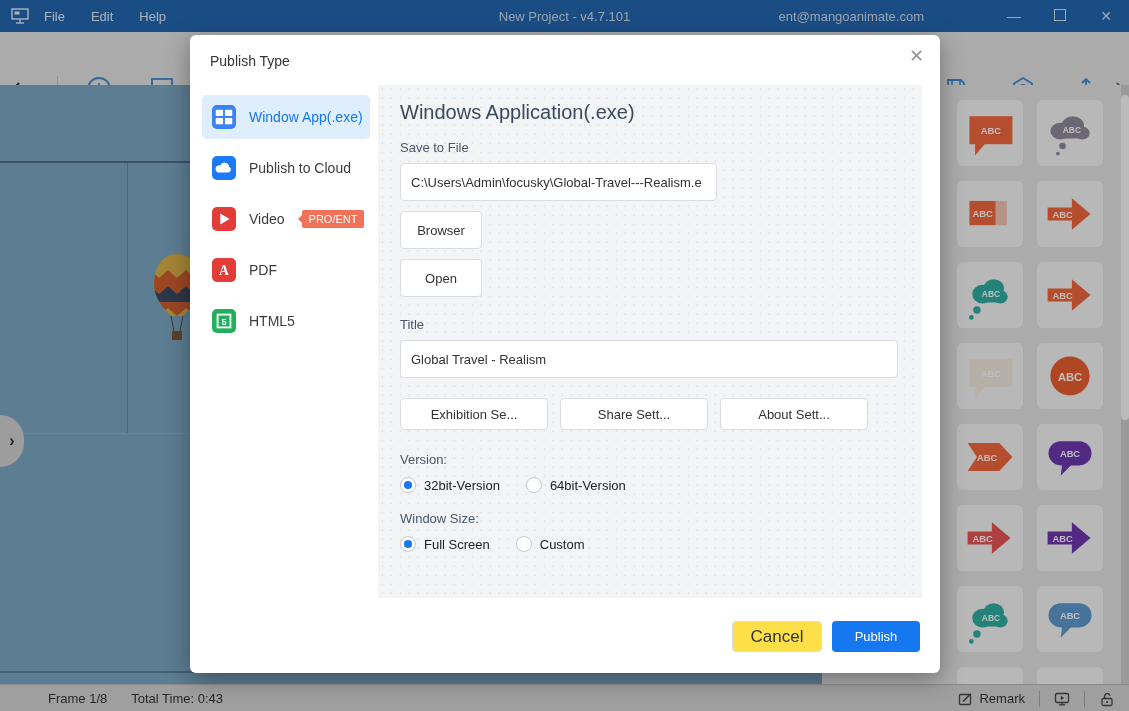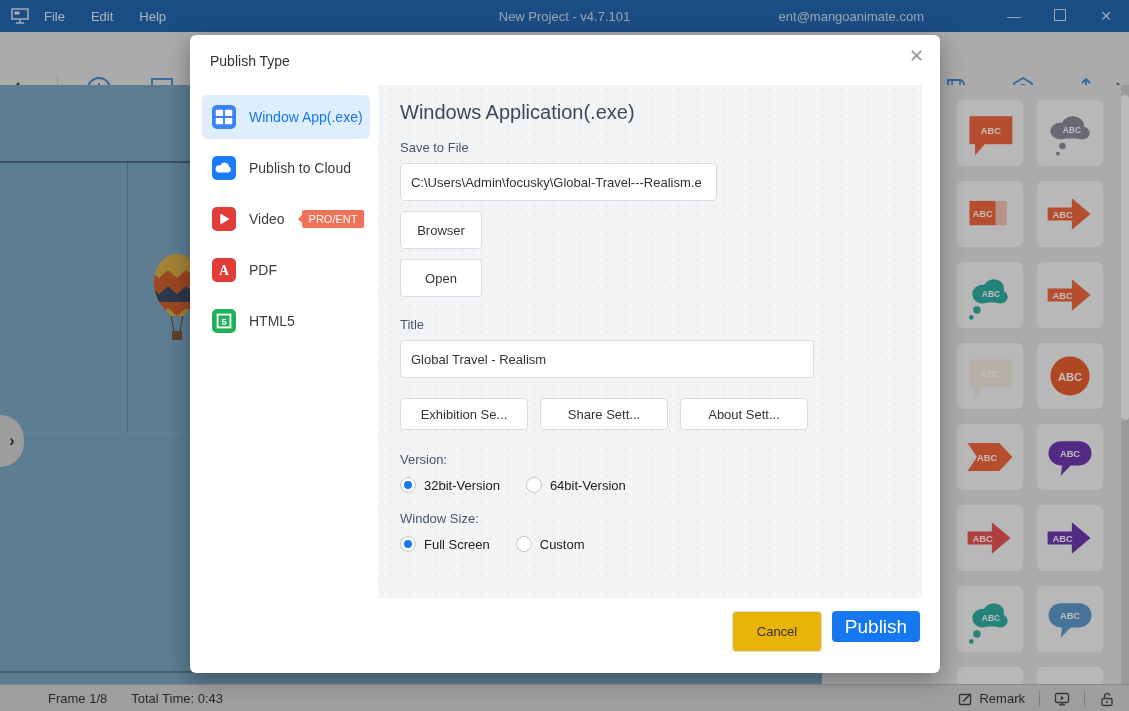--- a/index.html
+++ b/index.html
@@ -58,36 +58,36 @@
          border:5px solid transparent;border-right-color:#f07258;border-left-width:2px;}
   .m-content{position:absolute;left:188px;top:50px;width:544px;height:513px;background:#f3f4f6;
              background-image:radial-gradient(circle,#e4e7ea 1px,transparent 1px);
              background-size:9px 9px;box-sizing:border-box;padding:16px 22px;}
   .m-content h1{margin:0 0 16px 0;font-size:20px;font-weight:400;color:#3a4a5e;}
   .flabel{color:#47566a;margin-bottom:8px;}
   .frow{display:flex;gap:10px;margin-bottom:20px;flex-direction:column;}
   .tinput{box-sizing:border-box;height:38px;border:1px solid #d9dde2;border-radius:4px;
           background:#fff;padding:0 10px;font-size:13px;color:#333;font-family:"Liberation Sans",sans-serif;}
   .path-input{width:317px;}
-  .title-input{width:414px;}
+  .title-input{width:498px;}
   .btn{box-sizing:border-box;height:38px;background:#fff;border:1px solid #d9dde2;border-radius:4px;
        font-size:13px;color:#333;cursor:pointer;font-family:"Liberation Sans",sans-serif;}
   .btn.small{width:82px;}
-  .set-btn{width:128px;height:32px;margin-right:12px;}
+  .set-btn{width:148px;height:32px;margin-right:12px;}
   .setrow{margin-bottom:22px;}
   .radiorow{display:flex;gap:26px;margin:10px 0 18px 0;}
   .radio{display:flex;align-items:center;gap:8px;cursor:pointer;color:#222;}
   .rdot{width:16px;height:16px;border-radius:50%;background:#fff;border:1px solid #c3c9cf;
         box-sizing:border-box;display:flex;align-items:center;justify-content:center;}
   .rdot.on i{display:block;width:8px;height:8px;border-radius:50%;background:#1678f0;}
   .m-footer{position:absolute;right:20px;bottom:21px;display:flex;gap:10px;}
-  .cancel-btn{width:90px;height:41px;background:#eab308;border:1px solid #d9dde2;border-radius:4px;
-              font-size:13px;color:#333;cursor:pointer;font-family:"Liberation Sans",sans-serif;}
+  .cancel-btn{width:90px;height:31px;background:#fde047;border:1px solid #d9dde2;border-radius:4px;
+              font-size:17px;color:#333;cursor:pointer;font-family:"Liberation Sans",sans-serif;}
   .publish-btn{width:88px;height:31px;background:#1678f0;border:none;border-radius:4px;
-              font-size:19px;color:#fff;cursor:pointer;font-family:"Liberation Sans",sans-serif;}
+              font-size:13px;color:#fff;cursor:pointer;font-family:"Liberation Sans",sans-serif;}
 </style>
 </head>
 <body>
 
 <div id="screen">
 
   <div class="titlebar">
     <svg class="appicon" viewBox="0 0 20 20">
       <rect x="2" y="3" width="16" height="10" fill="none" stroke="#dbe6f2" stroke-width="1.4"></rect>
       <line x1="10" y1="13" x2="10" y2="17" stroke="#dbe6f2" stroke-width="1.4"></line>

